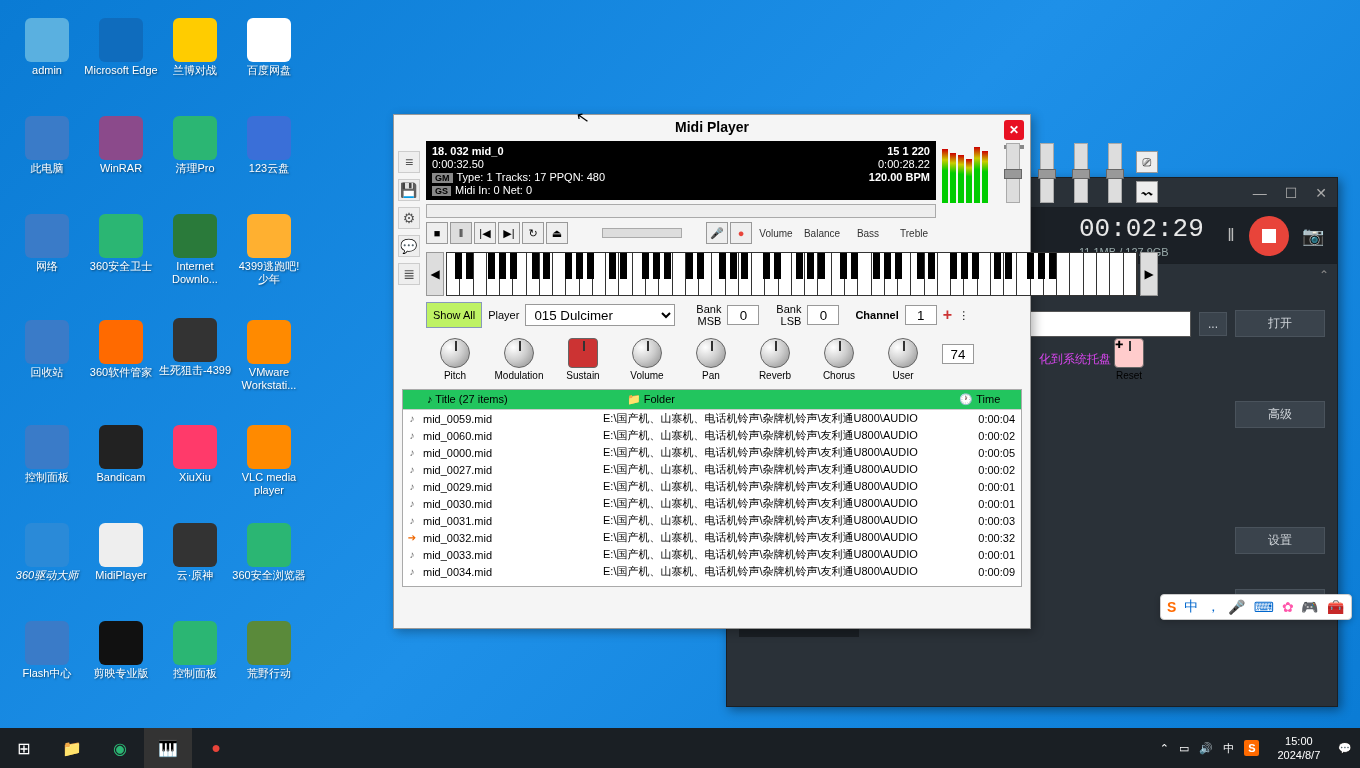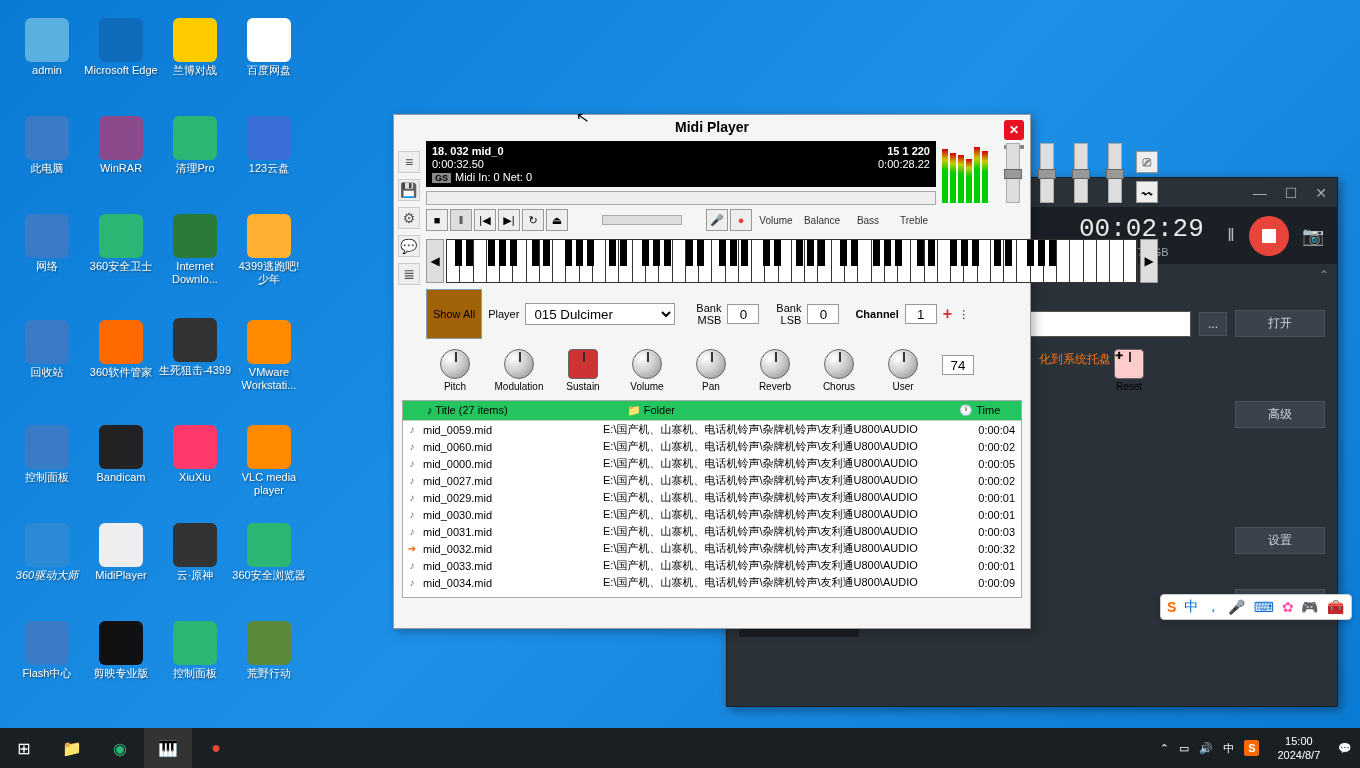--- a/index.html
+++ b/index.html
@@ -31,21 +31,21 @@
 .transport{display:flex;gap:2px;align-items:center;margin-bottom:6px}
 .tbtn{width:22px;height:22px;background:#eee;border:1px solid #999;display:flex;align-items:center;justify-content:center;cursor:pointer;font-size:11px}
 .slider-labels{display:flex;gap:2px;font-size:10px;margin-left:auto;color:#333}
 .slider-labels span{width:44px;text-align:center}
 .piano{height:44px;background:#fff;border:1px solid #333;display:flex;position:relative;margin:2px 0}
 .piano .wk{flex:1;border-right:1px solid #333}
 .piano .bk{position:absolute;width:7px;height:26px;background:#000;top:0}
 .pianonav{width:18px;height:44px;background:#ddd;border:1px solid #999;display:flex;align-items:center;justify-content:center;cursor:pointer}
 .pianorow{display:flex;gap:2px;align-items:center}
 .ctrl-row{display:flex;gap:6px;align-items:center;padding:4px 0;font-size:11px}
-.showall{background:#a16207;border:1px solid #89b;padding:18px 6px;cursor:pointer}
+.showall{background:#bef264;border:1px solid #89b;padding:6px 6px;cursor:pointer}
 .prog-sel{flex:0 0 150px;height:22px;border:1px solid #999;background:#fff;padding:0 4px}
 .spin{width:32px;height:20px;border:1px solid #999;background:#fff;text-align:center}
 .knobs{display:flex;gap:14px;padding:6px 4px;align-items:flex-start}
 .knob{display:flex;flex-direction:column;align-items:center;gap:2px;font-size:10px;width:50px}
 .knob .k{width:30px;height:30px;border-radius:50%;background:radial-gradient(circle at 30% 30%,#fff,#ccc,#888);border:1px solid #666;position:relative}
 .knob .k::after{content:'';position:absolute;width:2px;height:10px;background:#333;left:14px;top:2px}
 .knob.sus .k{background:#c33;border-radius:4px}
 .playlist{border:1px solid #aaa;margin:2px 8px 8px;height:198px;overflow:hidden;background:#fff;font-size:11px}
 .pl-head{display:flex;background:#22c55e;border-bottom:1px solid #ccc;padding:3px 0}
 .pl-head .c1{width:200px;padding-left:24px}
@@ -68,21 +68,21 @@
 .bandi-rec{width:40px;height:40px;border-radius:50%;background:#e8443a;display:flex;align-items:center;justify-content:center;cursor:pointer}
 .bandi-rec .sq{width:14px;height:14px;background:#fff}
 .bandi-ctrl{color:#bbb;font-size:18px;cursor:pointer}
 .bandi-body{padding:10px 12px}
 .bandi-arrow{text-align:right;padding:4px 8px;color:#888;cursor:pointer}
 .bandi-row{display:flex;align-items:center;gap:8px;margin:14px 0}
 .bandi-input{flex:1;height:26px;background:#fff;border:1px solid #555;max-width:170px}
 .bandi-btn{background:#3a434c;border:1px solid #4a535c;padding:4px 14px;cursor:pointer;color:#cfd4d9}
 .bandi-btn.sm{padding:4px 8px}
 .bandi-btn.wide{width:90px;text-align:center}
-.bandi-text{color:#f97316;margin:10px 0 22px}
+.bandi-text{color:#d946ef;margin:10px 0 22px}
 .bandicut{background:#1a1f24;margin:40px auto 0;width:120px;padding:8px 14px;text-align:center;letter-spacing:1px;font-size:11px;color:#888}
 .bandi-bottom-row{display:flex;align-items:center;margin-top:14px;gap:20px}
 .bandi-bottom-row .lbl{width:150px;padding-left:20px}
 
 .ime{position:absolute;left:1160px;top:594px;background:#fff;border:1px solid #ccc;border-radius:4px;padding:3px 6px;display:flex;gap:8px;align-items:center;font-size:14px;box-shadow:0 2px 6px rgba(0,0,0,.2)}
 .ime .ii{cursor:pointer}
 
 .taskbar{position:absolute;left:0;right:0;bottom:0;height:40px;background:#1a1f24;display:flex;align-items:center;color:#fff;font-size:11px}
 .taskbar .tb{width:48px;height:40px;display:flex;align-items:center;justify-content:center;cursor:pointer;font-size:16px}
 .taskbar .tray{margin-left:auto;display:flex;align-items:center;gap:10px;padding-right:8px}
@@ -278,20 +278,24 @@
       <div class="toprow">
         <div style="flex:1">
           <div class="lcd">
             <div class="lcd-row">
                 <b>18. 032   mid_0</b>
                 <b>15    1   220</b>
               </div>
             <div class="lcd-row">
                 <span>0:00:32.50</span>
                 <span>0:00:28.22</span>
+              </div>
+            <div class="lcd-row">
+                <span><span class="tag">GM</span><span>Type: 1  Tracks: 17  PPQN: 480</span></span>
+                <b>120.00 BPM</b>
               </div>
             <div class="lcd-row">
                 <span><span class="tag">GS</span><span>Midi In: 0   Net: 0</span></span>
               </div>
           </div>
           <div class="progress"></div>
           <div class="transport">
             <div class="tbtn">■</div>
             <div class="tbtn" style="background:#ddd">‖</div>
             <div class="tbtn">|◀</div>

